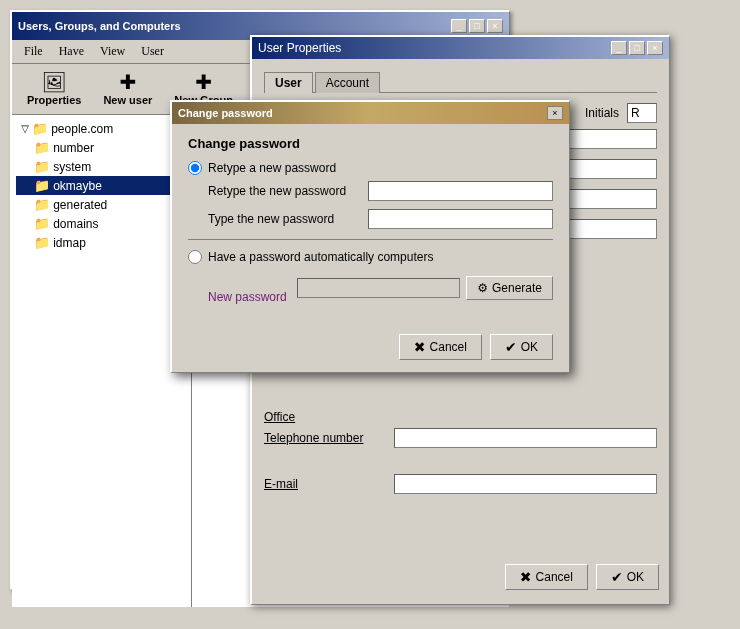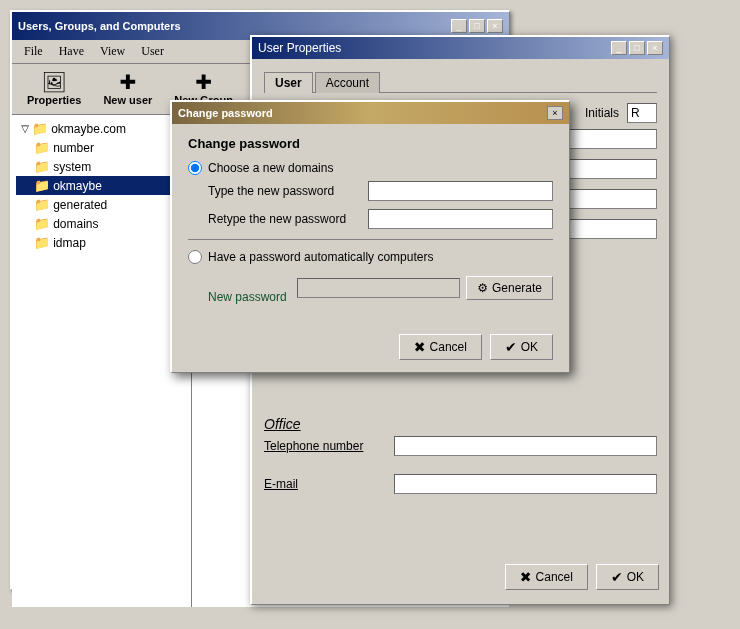--- a/index.html
+++ b/index.html
@@ -242,24 +242,23 @@
       border: 1px solid #808080;
       border-top: 1px solid #606060;
       border-left: 1px solid #606060;
       background: white;
       padding: 1px 3px;
       font-size: 12px;
       margin-left: 4px;
     }
 
     .section-label {
-      font-size: 14px;
+      font-size: 12px;
       text-decoration: underline;
       margin: 6px 0 4px 0;
-      font-style: italic;
     }
 
     .dialog-footer {
       position: absolute;
       bottom: 10px;
       right: 10px;
       display: flex;
       gap: 8px;
     }
 
@@ -371,21 +370,21 @@
     .auto-pw-row {
       display: flex;
       align-items: center;
       margin-top: 8px;
       margin-left: 20px;
     }
 
     .auto-pw-label {
       width: 100px;
       font-size: 12px;
-      color: #14532d;
+      color: #701a75;
       margin-top: 18px;
     }
 
     .auto-pw-input {
       flex: 1;
       height: 20px;
       border: 1px solid #808080;
       border-top: 1px solid #606060;
       border-left: 1px solid #606060;
       background: #d4d0c8;
@@ -497,21 +496,21 @@
       <span class="toolbar-label">Delete</span>
     </div>
   </div>
 
   <div class="main-content">
 
     <div class="tree-panel">
       <div class="tree-item">
         <span class="tree-expand">▽</span>
         <span class="folder-icon">📁</span>
-        <span class="tree-label">okmaybe.com</span>
+        <span class="tree-label">people.com</span>
       </div>
       <div class="tree-item" style="padding-left: 18px;">
         <span class="folder-icon">📁</span>
         <span class="tree-label">number</span>
       </div>
       <div class="tree-item" style="padding-left: 18px;">
         <span class="folder-icon">📁</span>
         <span class="tree-label">system</span>
       </div>
       <div class="tree-item selected" style="padding-left: 18px;">
@@ -580,21 +579,21 @@
         <input class="form-input" style="">
       </div>
       <div class="form-row">
         <div class="form-label"></div>
         <input class="form-input" style="">
       </div>
     </div>
 
     <div style="position: absolute; bottom: 100px; left: 12px; right: 12px;">
       <div class="section-label">Office</div>
-      <div style="display:flex; flex-direction:column; gap:12px;">
+      <div style="display:flex; flex-direction:column; gap:20px;">
         <div class="form-row">
           <div class="form-label" style="text-decoration: underline; text-align:left; width:130px;">Telephone number</div>
           <input class="form-input" style="flex: 1 1 0%;">
         </div>
         <div class="form-row">
           <div class="form-label" style="text-decoration: underline; text-align:left; width:130px;">E-mail</div>
           <input class="form-input" style="flex: 1 1 0%;">
         </div>
       </div>
     </div>
@@ -617,29 +616,29 @@
   <div class="password-titlebar">
     <span class="password-titlebar-title">Change password</span>
     <div class="password-close-btn">×</div>
   </div>
 
   <div class="password-content">
     <div class="password-title">Change password</div>
 
     <div class="radio-item">
       <input type="radio" class="radio-input" name="pw-option" checked="" style="">
-      <span class="radio-label">Choose a new domains</span>
-    </div>
-
+      <span class="radio-label">Retype a new password</span>
+    </div>
+
+    <div class="pw-form-row">
+      <label class="pw-form-label">Retype the new password</label>
+      <input type="password" class="pw-form-input" style="">
+    </div>
     <div class="pw-form-row">
       <label class="pw-form-label">Type the new password</label>
-      <input type="password" class="pw-form-input" style="">
-    </div>
-    <div class="pw-form-row">
-      <label class="pw-form-label">Retype the new password</label>
       <input type="password" class="pw-form-input" style="">
     </div>
 
     <hr class="divider">
 
     <div class="auto-pw-section">
       <div class="radio-item">
         <input type="radio" class="radio-input" name="pw-option" style="">
         <span class="radio-label">Have a password automatically computers</span>
       </div>

